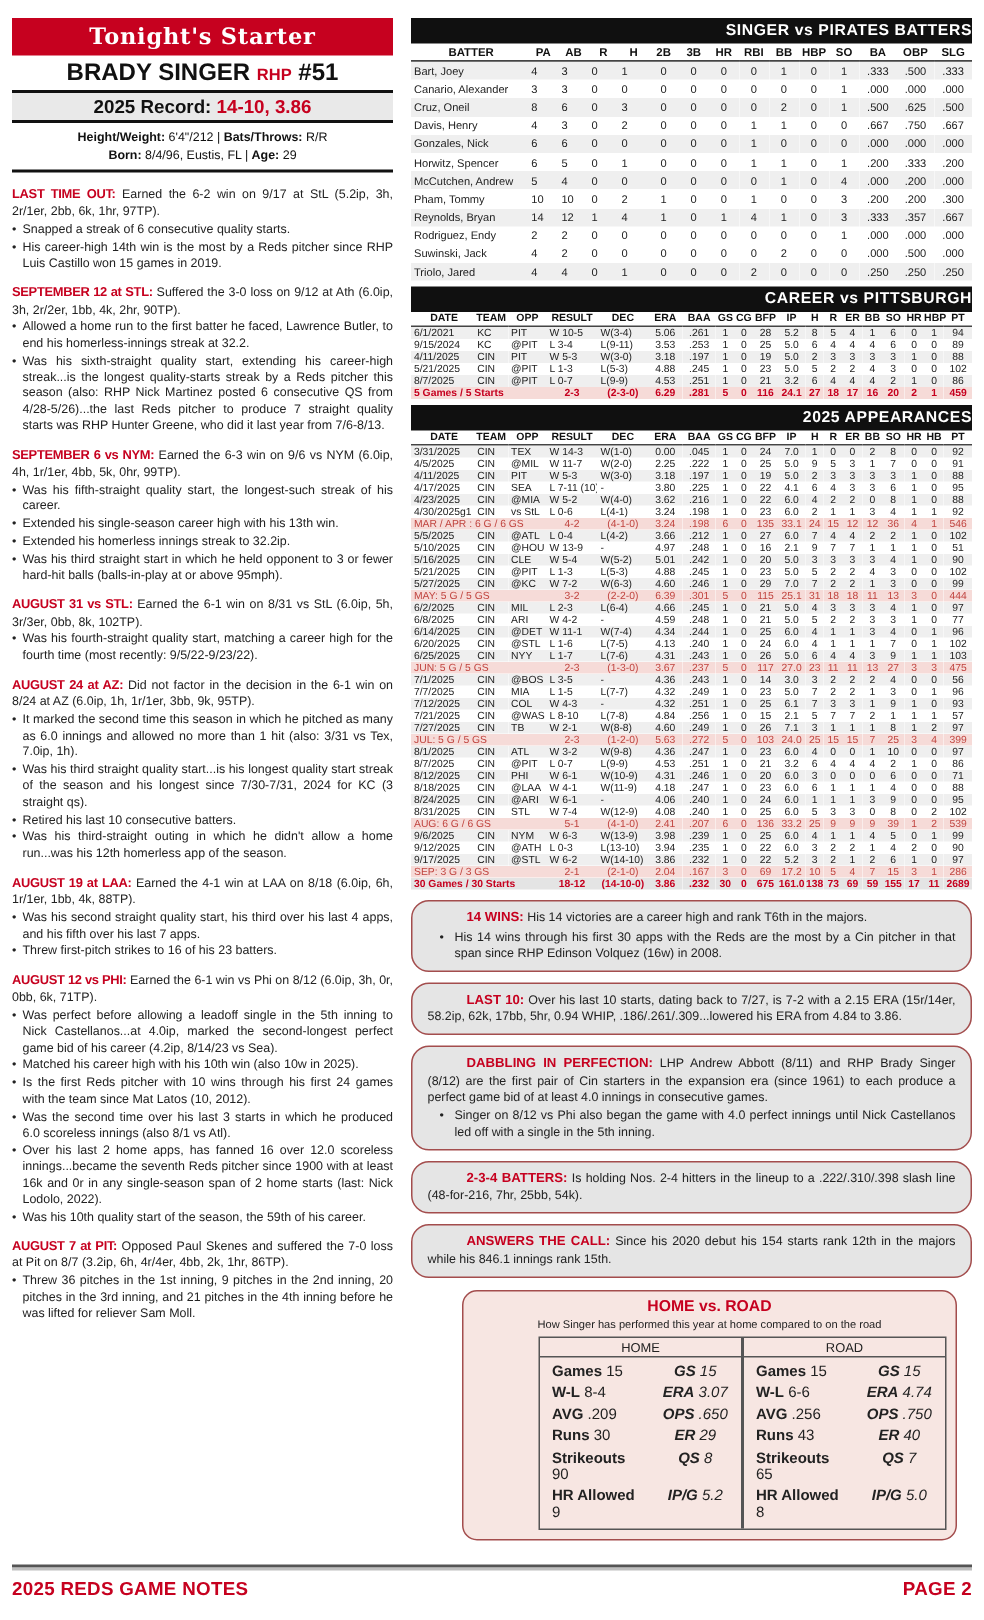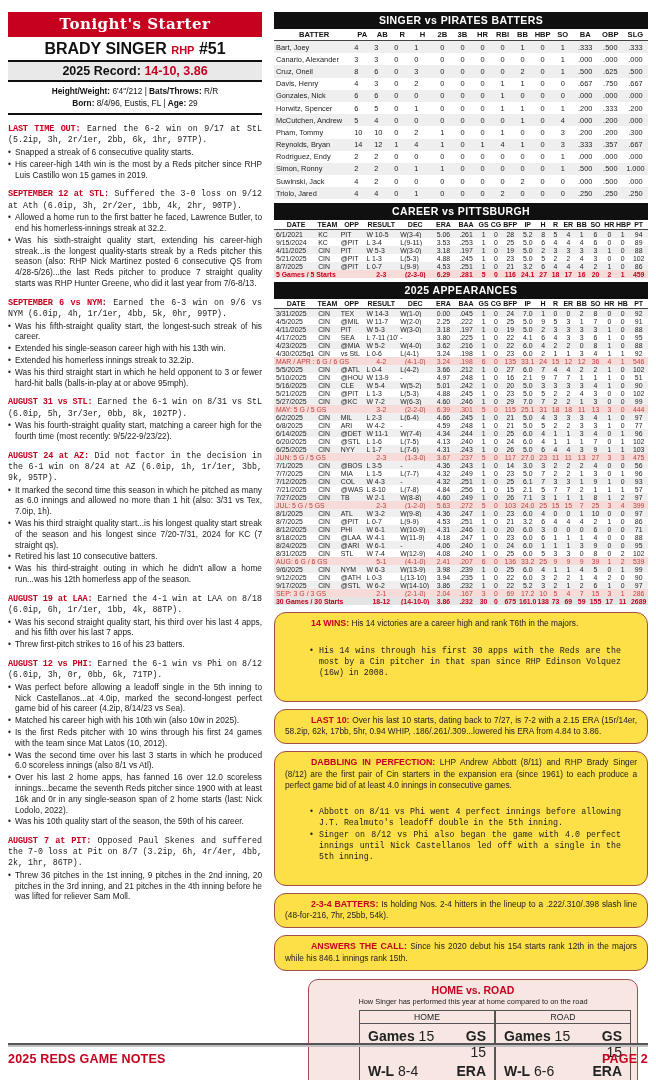--- a/index.html
+++ b/index.html
@@ -15,63 +15,63 @@
   .namerow .pos{color:#C6011F;font-size:11px;}
   .recordrow{text-align:center;font-weight:bold;font-size:12.5px;background:#E9E9E9;
              padding:2px 0;border-bottom:2px solid #111;color:#111;}
   .recordrow .val{color:#C6011F;}
   .inforow{text-align:center;font-size:8.3px;padding:3px 0 4px;border-bottom:2.5px solid #111;
            line-height:1.45;color:#111;}
   .inforow b{font-weight:bold;}
   .sections{margin-top:9px;}
   .sec{margin-bottom:9px;}
   .sec-head{color:#C6011F;font-weight:800;font-size:8.6px;letter-spacing:-.2px;font-stretch:condensed;}
-  .sec-intro{font-size:8.3px;line-height:1.3;text-align:justify;margin:0;font-family:Liberation Mono, monospace;}
+  .sec-intro{font-size:8.3px;line-height:1.3;text-align:justify;margin:0;}
   .sec ul{margin:1px 0 0 0;padding:0;list-style:none;}
   .sec li{font-size:8.3px;line-height:1.3;text-align:justify;padding-left:7px;position:relative;margin-top:1px;}
   .sec li:before{content:"\2022";position:absolute;left:0;top:0;}
   
   .rightcol{position:absolute;left:274px;top:12px;width:374px;}
-  .bar{background:#101010;color:#fff;text-align:center;font-weight:700;font-size:10.5px;
+  .bar{background:#101010;color:#fff;text-align:right;font-weight:700;font-size:10.5px;
        letter-spacing:.4px;padding:2px 0 3px;font-stretch:condensed;}
   table{border-collapse:collapse;width:374px;table-layout:fixed;}
   .stattbl{margin-bottom:4px;}
   .stattbl th{font-size:7px;font-weight:bold;text-align:center;border-bottom:1.5px solid #444;
               padding:1px 0;color:#111;}
   .stattbl th:first-child{text-align:center;padding-left:2px;}
   .stattbl td{font-size:6.9px;padding:.5px 0;text-align:center;white-space:nowrap;overflow:hidden;color:#222;}
   .stattbl td.lft{text-align:left;padding-left:2px;}
   .batters td{font-size:7.4px;padding:1.6px 0;}
   .batters th{font-size:7.6px;text-align:center;}
   tr.shade td{background:#EFEFEF;}
   tr.month td{background:#F6DBD8;color:#C0443F;}
   tr.gtotal td{background:#E4E4E4;color:#C6011F;font-weight:bold;}
   tr.ctotal td{background:#F6DBD8;color:#C6011F;font-weight:bold;}
   
-  .callout{border:1.5px solid #A34D4D;border-radius:12px;background:#fde047;
+  .callout{border:1.5px solid #A34D4D;border-radius:12px;background:#e5e5e5;
            padding:5px 10px 6px;margin-top:7px;font-size:8.3px;line-height:1.32;color:#222;}
   .callout .co-head{color:#C6011F;font-weight:800;font-size:8.8px;font-stretch:condensed;}
   .callout p{margin:0;text-align:justify;}
   .callout p.first{text-indent:26px;}
-  .callout ul{margin:16px;padding:0;list-style:none;font-family:Liberation Mono, monospace;}
+  .callout ul{margin:0;padding:0;list-style:none;}
   .callout li{padding-left:18px;position:relative;margin-top:1px;text-align:justify;}
   .callout li:before{content:"\2022";position:absolute;left:8px;top:0;}
   
   .hrbox{border:1.5px solid #A34D4D;border-radius:10px;background:#F7E6E2;margin:8px 0 0 34px;
          width:330px;padding:4px 6px 6px;}
   .hr-title{text-align:center;color:#C6011F;font-weight:800;font-size:10.5px;font-stretch:condensed;}
   .hr-sub{text-align:center;font-size:7.4px;margin:1px 0 4px;color:#222;}
   .hr-grid{border:1px solid #555;display:flex;margin-left:44px;}
   .hr-col{flex:1;}
   .hr-col.left{border-right:2.5px solid #555;}
   .hr-colhead{text-align:center;font-size:8.6px;border-bottom:1px solid #555;padding:1px 0;color:#222;}
   .hr-pairs{display:grid;grid-template-columns:1fr 1fr;padding:4px 8px 5px;row-gap:3.5px;}
-  .hr-pair{font-size:14px;}
+  .hr-pair{font-size:10px;}
   .hr-pair b{font-weight:bold;}
-  .hr-pair.right{text-align:right;padding-left:14px;}
+  .hr-pair.right{text-align:center;padding-left:14px;font-style:italic;}
   
   .footrule{position:absolute;left:8px;right:8px;top:1043px;border-top:2px solid #555;
             box-shadow:0 2px 0 #bfbfbf;}
   .footer{position:absolute;left:8px;right:8px;top:1052px;display:flex;justify-content:space-between;
           color:#C6011F;font-weight:800;font-size:12.5px;font-stretch:condensed;letter-spacing:.2px;}
 </style>
 </head>
 <body>
 
 <div class="page">
@@ -118,21 +118,21 @@
         <div class="sec">
           <p class="sec-intro"><span class="sec-head">AUGUST 31 vs STL:</span> Earned the 6-1 win on 8/31 vs StL (6.0ip, 5h, 3r/3er, 0bb, 8k, 102TP).</p>
           <ul>
             <li>Was his fourth-straight quality start, matching a career high for the fourth time (most recently: 9/5/22-9/23/22).</li>
           </ul>
         </div>
         <div class="sec">
           <p class="sec-intro"><span class="sec-head">AUGUST 24 at AZ:</span> Did not factor in the decision in the 6-1 win on 8/24 at AZ (6.0ip, 1h, 1r/1er, 3bb, 9k, 95TP).</p>
           <ul>
             <li>It marked the second time this season in which he pitched as many as 6.0 innings and allowed no more than 1 hit (also: 3/31 vs Tex, 7.0ip, 1h).</li>
-            <li>Was his third straight quality start...is his longest quality start streak of the season and his longest since 7/20-7/31, 2024 for KC (7 straight qs).</li>
+            <li>Was his third straight quality start...is his longest quality start streak of the season and his longest since 7/30-7/31, 2024 for KC (3 straight qs).</li>
             <li>Retired his last 10 consecutive batters.</li>
             <li>Was his third-straight outing in which he didn't allow a home run...was his 12th homerless app of the season.</li>
           </ul>
         </div>
         <div class="sec">
           <p class="sec-intro"><span class="sec-head">AUGUST 19 at LAA:</span> Earned the 4-1 win at LAA on 8/18 (6.0ip, 6h, 1r/1er, 1bb, 4k, 88TP).</p>
           <ul>
             <li>Was his second straight quality start, his third over his last 4 apps, and his fifth over his last 7 apps.</li>
             <li>Threw first-pitch strikes to 16 of his 23 batters.</li>
           </ul>
@@ -361,37 +361,20 @@
               <td>0</td>
               <td>0</td>
               <td>0</td>
               <td>0</td>
               <td>0</td>
               <td>1</td>
               <td>.000</td>
               <td>.000</td>
               <td>.000</td>
             </tr>
-            <tr class="shade">
-              <td class="lft">Simon, Ronny</td>
-              <td class="lft">2</td>
-              <td class="lft">2</td>
-              <td class="lft">0</td>
-              <td class="lft">1</td>
-              <td>1</td>
-              <td>0</td>
-              <td>0</td>
-              <td>0</td>
-              <td>0</td>
-              <td>0</td>
-              <td>1</td>
-              <td>.500</td>
-              <td>.500</td>
-              <td>1.000</td>
-            </tr>
             <tr>
               <td class="lft">Suwinski, Jack</td>
               <td class="lft">4</td>
               <td class="lft">2</td>
               <td class="lft">0</td>
               <td class="lft">0</td>
               <td>0</td>
               <td>0</td>
               <td>0</td>
               <td>0</td>
@@ -1417,21 +1400,20 @@
           <ul>
             <li>His 14 wins through his first 30 apps with the Reds are the most by a Cin pitcher in that span since RHP Edinson Volquez (16w) in 2008.</li>
           </ul>
         </div>
         <div class="callout">
           <p class="first"><span class="co-head">LAST 10:</span> Over his last 10 starts, dating back to 7/27, is 7-2 with a 2.15 ERA (15r/14er, 58.2ip, 62k, 17bb, 5hr, 0.94 WHIP, .186/.261/.309...lowered his ERA from 4.84 to 3.86.</p>
         </div>
         <div class="callout">
           <p class="first"><span class="co-head">DABBLING IN PERFECTION:</span> LHP Andrew Abbott (8/11) and RHP Brady Singer (8/12) are the first pair of Cin starters in the expansion era (since 1961) to each produce a perfect game bid of at least 4.0 innings in consecutive games.</p>
           <ul>
-            <li>Abbott on 8/11 vs Phi went 4 perfect innings before allowing J.T. Realmuto's leadoff double in the 5th inning.</li>
             <li>Singer on 8/12 vs Phi also began the game with 4.0 perfect innings until Nick Castellanos led off with a single in the 5th inning.</li>
           </ul>
         </div>
         <div class="callout">
           <p class="first"><span class="co-head">2-3-4 BATTERS:</span> Is holding Nos. 2-4 hitters in the lineup to a .222/.310/.398 slash line (48-for-216, 7hr, 25bb, 54k).</p>
         </div>
         <div class="callout">
           <p class="first"><span class="co-head">ANSWERS THE CALL:</span> Since his 2020 debut his 154 starts rank 12th in the majors while his 846.1 innings rank 15th.</p>
         </div>
       </div>

